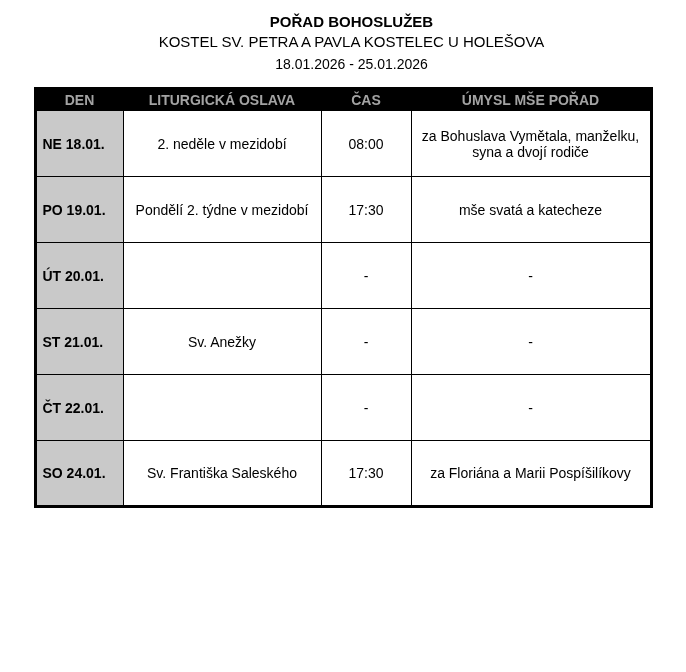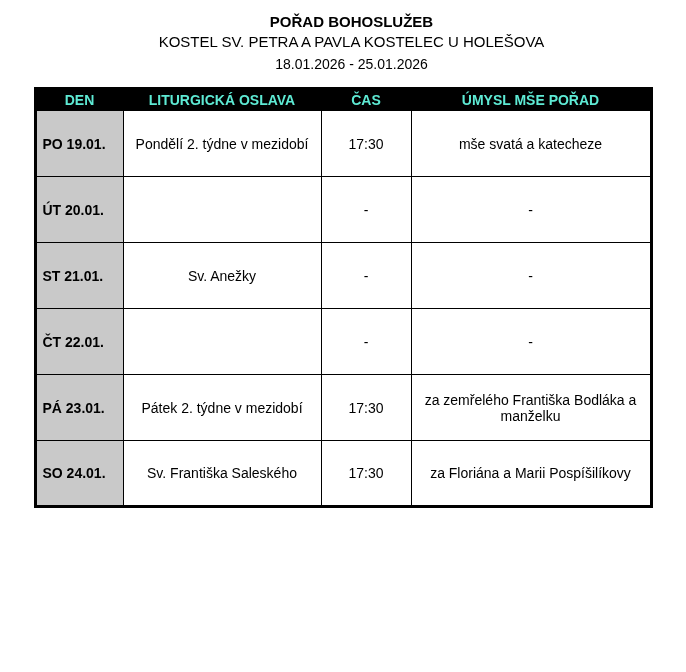--- a/index.html
+++ b/index.html
@@ -43,21 +43,21 @@
   table.schedule th,
   table.schedule td {
     border: 1px solid #000000;
     font-size: 14px;
     padding: 4px 6px;
     vertical-align: middle;
     overflow: hidden;
   }
   table.schedule thead th {
     background: #000000;
-    color: #5eead4;
+    color: #a3a3a3;
     font-weight: bold;
     font-size: 14px;
     height: 16px;
     padding: 2px 4px;
     text-align: center;
   }
   table.schedule tbody tr {
     height: 66px;
   }
   td.day {
@@ -96,20 +96,26 @@
     <thead>
       <tr>
         <th>DEN</th>
         <th>LITURGICKÁ OSLAVA</th>
         <th>ČAS</th>
         <th>ÚMYSL MŠE POŘAD</th>
       </tr>
     </thead>
     <tbody>
       <tr>
+        <td class="day">NE  18.01.</td>
+        <td class="oslava">2. neděle v mezidobí</td>
+        <td class="cas">08:00</td>
+        <td class="umysl">za Bohuslava Vymětala, manželku, syna a dvojí rodiče</td>
+      </tr>
+      <tr>
         <td class="day">PO  19.01.</td>
         <td class="oslava">Pondělí 2. týdne v mezidobí</td>
         <td class="cas">17:30</td>
         <td class="umysl">mše svatá a katecheze</td>
       </tr>
       <tr>
         <td class="day">ÚT  20.01.</td>
         <td class="oslava"></td>
         <td class="cas">-</td>
         <td class="umysl">-</td>
@@ -120,26 +126,20 @@
         <td class="cas">-</td>
         <td class="umysl">-</td>
       </tr>
       <tr>
         <td class="day">ČT  22.01.</td>
         <td class="oslava"></td>
         <td class="cas">-</td>
         <td class="umysl">-</td>
       </tr>
       <tr>
-        <td class="day">PÁ  23.01.</td>
-        <td class="oslava">Pátek 2. týdne v mezidobí</td>
-        <td class="cas">17:30</td>
-        <td class="umysl">za zemřelého Františka Bodláka a manželku</td>
-      </tr>
-      <tr>
         <td class="day">SO  24.01.</td>
         <td class="oslava">Sv. Františka Saleského</td>
         <td class="cas">17:30</td>
         <td class="umysl">za Floriána a Marii Pospíšilíkovy</td>
       </tr>
     </tbody>
   </table>
 
 </div>
 

